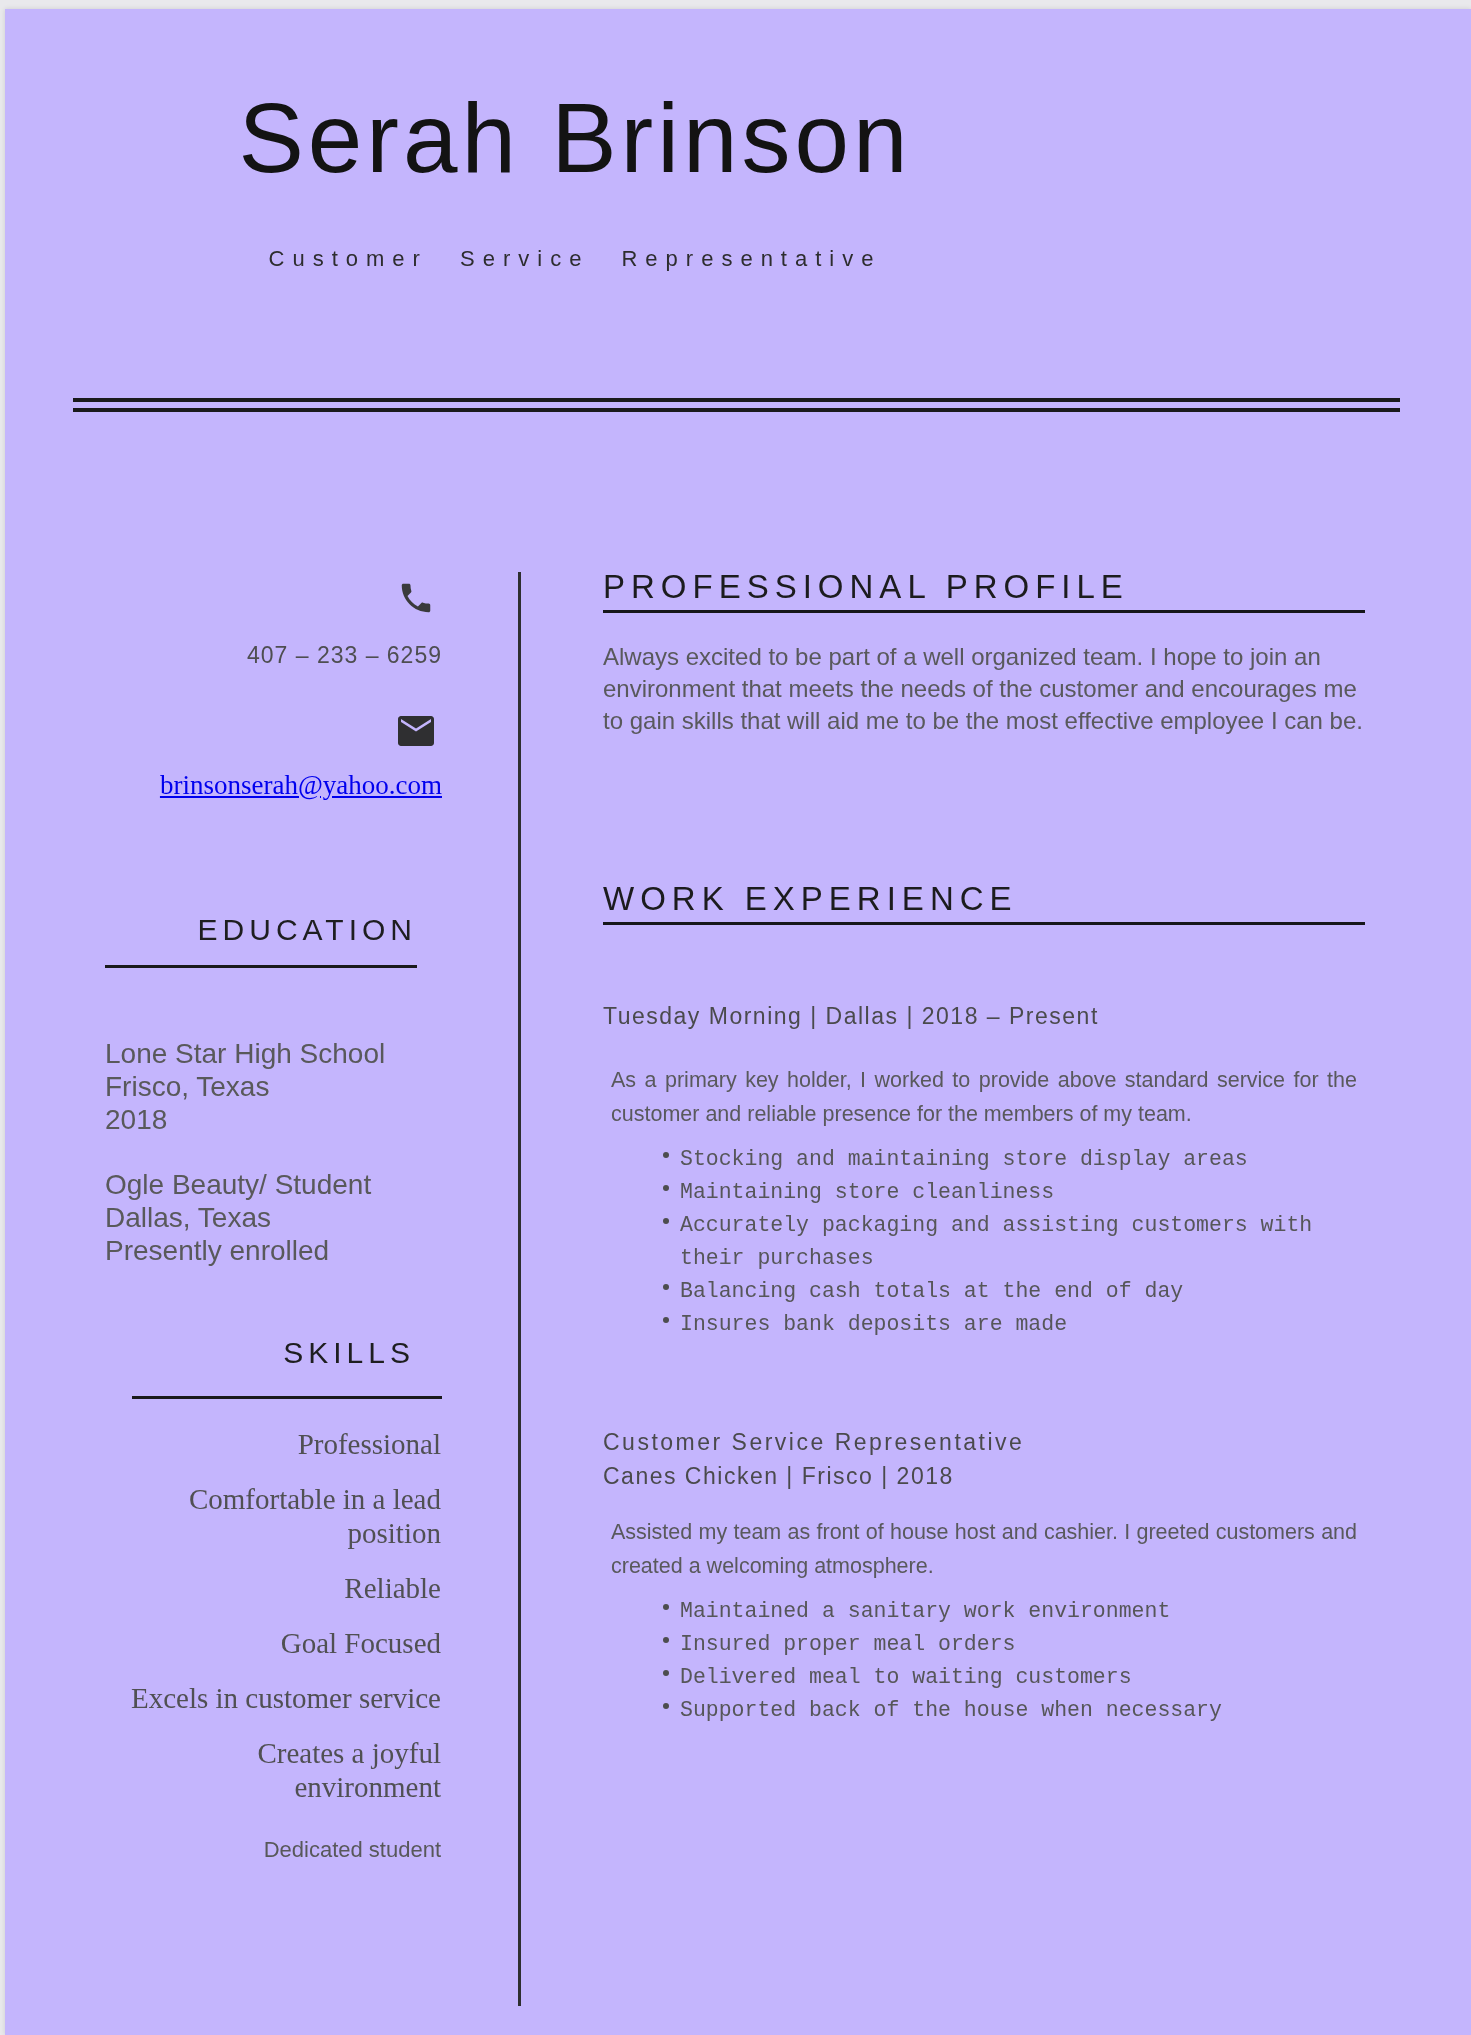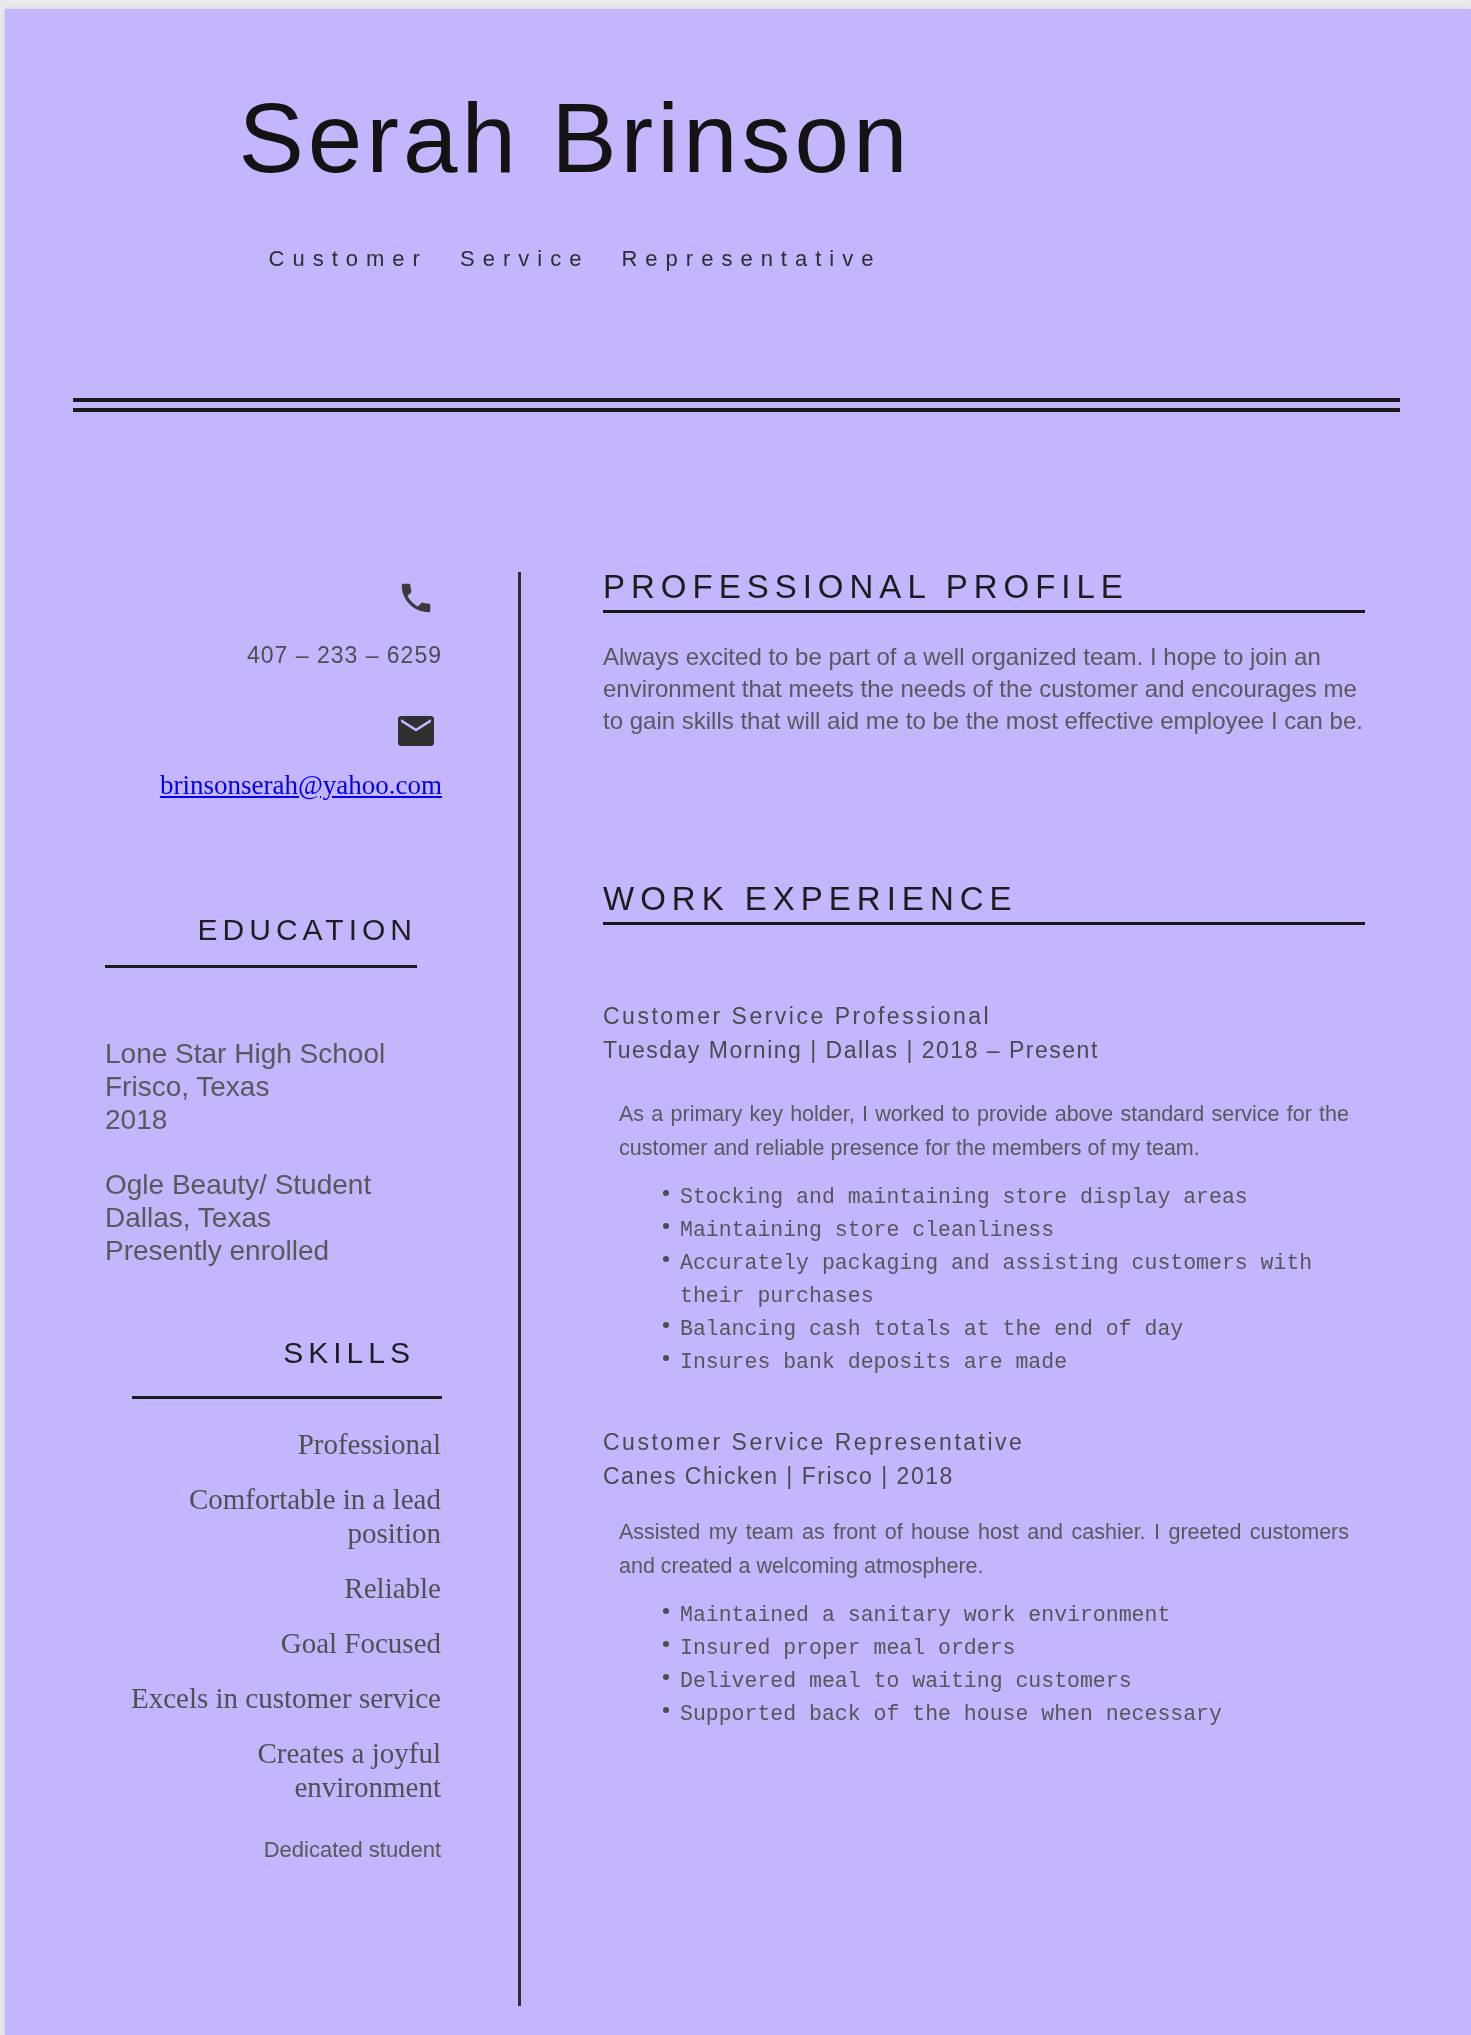--- a/index.html
+++ b/index.html
@@ -94,21 +94,21 @@
   .job{position:absolute;left:598px;width:762px;}
   .job-1{top:990px;}
   .job-2{top:1416px;}
   .job-title{
     font-size:23px;line-height:34px;letter-spacing:2.5px;color:#4a4a4c;white-space:nowrap;
   }
   .job-meta{
     font-size:23px;line-height:34px;letter-spacing:1.5px;color:#4a4a4c;white-space:nowrap;
   }
   .job-desc{
-    margin:16px;font-size:21.5px;line-height:34px;color:#59595c;text-align:justify;
+    margin:8px;font-size:21.5px;line-height:34px;color:#59595c;text-align:justify;
   }
   .job-1 .job-desc{margin-top:30px;}
   .job-2 .job-desc{margin-top:22px;}
   .bullet-list{list-style:none;margin:12px;padding:0;font-family:Liberation Mono, monospace;}
   .bullet-list li{
     position:relative;padding-left:65px;font-size:21.5px;line-height:33px;color:#565659;
   }
   .bullet-list li::before{
     content:"";position:absolute;left:48px;top:9px;width:6px;height:6px;
     border-radius:50%;background:#4d4d4f;
@@ -176,21 +176,20 @@
     <div class="main-heading-wrap profile-heading-wrap">
       <h2 class="main-heading">PROFESSIONAL PROFILE</h2>
     </div>
     <p class="profile-text">Always excited to be part of a well organized team. I hope to join an environment that meets the needs of the customer and encourages me to gain skills that will aid me to be the most effective employee I can be.</p>
 
     <div class="main-heading-wrap work-heading-wrap">
       <h2 class="main-heading">WORK EXPERIENCE</h2>
     </div>
 
     <div class="job job-1">
-      <div class="job-title">Customer Service Professional</div>
       <div class="job-meta">Tuesday Morning | Dallas | 2018 – Present</div>
       <p class="job-desc">As a primary key holder, I worked to provide above standard service for the customer and reliable presence for the members of my team.</p>
       <ul class="bullet-list">
           <li>Stocking and maintaining store display areas</li>
           <li>Maintaining store cleanliness</li>
           <li>Accurately packaging and assisting customers with their purchases</li>
           <li>Balancing cash totals at the end of day</li>
           <li>Insures bank deposits are made</li>
         </ul>
     </div>

